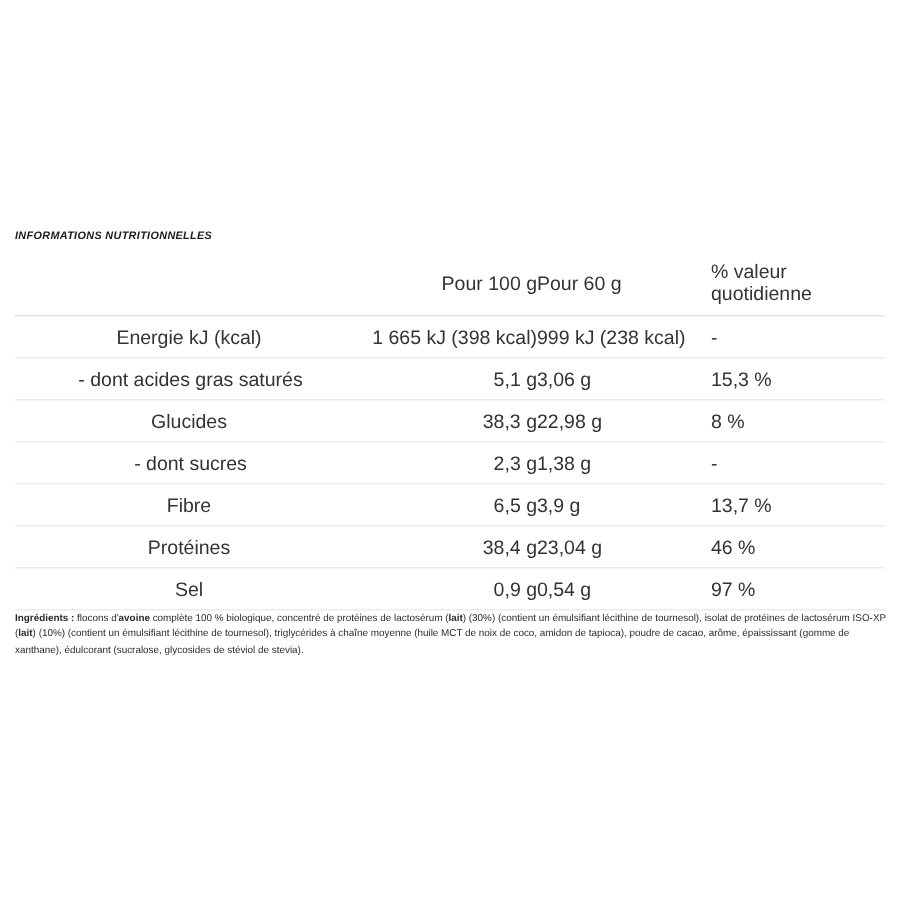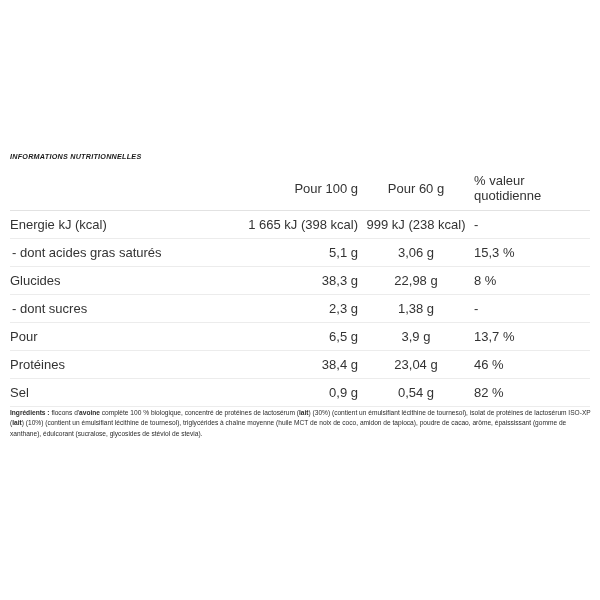--- a/index.html
+++ b/index.html
@@ -76,23 +76,23 @@
   }
 
   table.nutri-table tbody td {
     border-bottom: 1px solid #ececec;
   }
 
   table.nutri-table tbody tr:last-child td {
     border-bottom: 1px solid #ececec;
   }
 
-  .t-left   { text-align: left;  padding-left: 2px; }
+  .t-left   { text-align: center;  padding-left: 2px; }
   .t-c100   { text-align: right; padding-right: 8px; }
-  .t-c60    { text-align: center; padding-right: 10px; }
+  .t-c60    { text-align: left; padding-right: 10px; }
   .t-dv     { text-align: left; padding-right: 2px; }
 
   .sub-row td.t-left {
     padding-left: 2px;
     margin-left: 21px;
   }
 
   .ingredients {
     position: absolute;
     left: 10px;
@@ -152,36 +152,36 @@
           <td class="t-c60">22,98 g</td>
           <td class="t-dv">8 %</td>
         </tr>
         <tr class="sub-row">
           <td class="t-left">- dont sucres</td>
           <td class="t-c100">2,3 g</td>
           <td class="t-c60">1,38 g</td>
           <td class="t-dv">-</td>
         </tr>
         <tr>
-          <td class="t-left">Pour</td>
+          <td class="t-left">Fibre</td>
           <td class="t-c100">6,5 g</td>
           <td class="t-c60">3,9 g</td>
           <td class="t-dv">13,7 %</td>
         </tr>
         <tr>
           <td class="t-left">Protéines</td>
           <td class="t-c100">38,4 g</td>
           <td class="t-c60">23,04 g</td>
           <td class="t-dv">46 %</td>
         </tr>
         <tr>
           <td class="t-left">Sel</td>
           <td class="t-c100">0,9 g</td>
           <td class="t-c60">0,54 g</td>
-          <td class="t-dv">82 %</td>
+          <td class="t-dv">97 %</td>
         </tr>
       </tbody>
     </table>
   </div>
 
   <p class="ingredients"><b>Ingrédients :</b><span> flocons d'</span><b>avoine</b><span> complète 100 % biologique, concentré de protéines de lactosérum (</span><b>lait</b><span>) (30%) (contient un émulsifiant lécithine de tournesol), isolat de protéines de lactosérum ISO-XP (</span><b>lait</b><span>) (10%) (contient un émulsifiant lécithine de tournesol), triglycérides à chaîne moyenne (huile MCT de noix de coco, amidon de tapioca), poudre de cacao, arôme, épaississant (gomme de xanthane), édulcorant (sucralose, glycosides de stéviol de stevia).</span></p>
 
 </div>
 
 </body></html>

